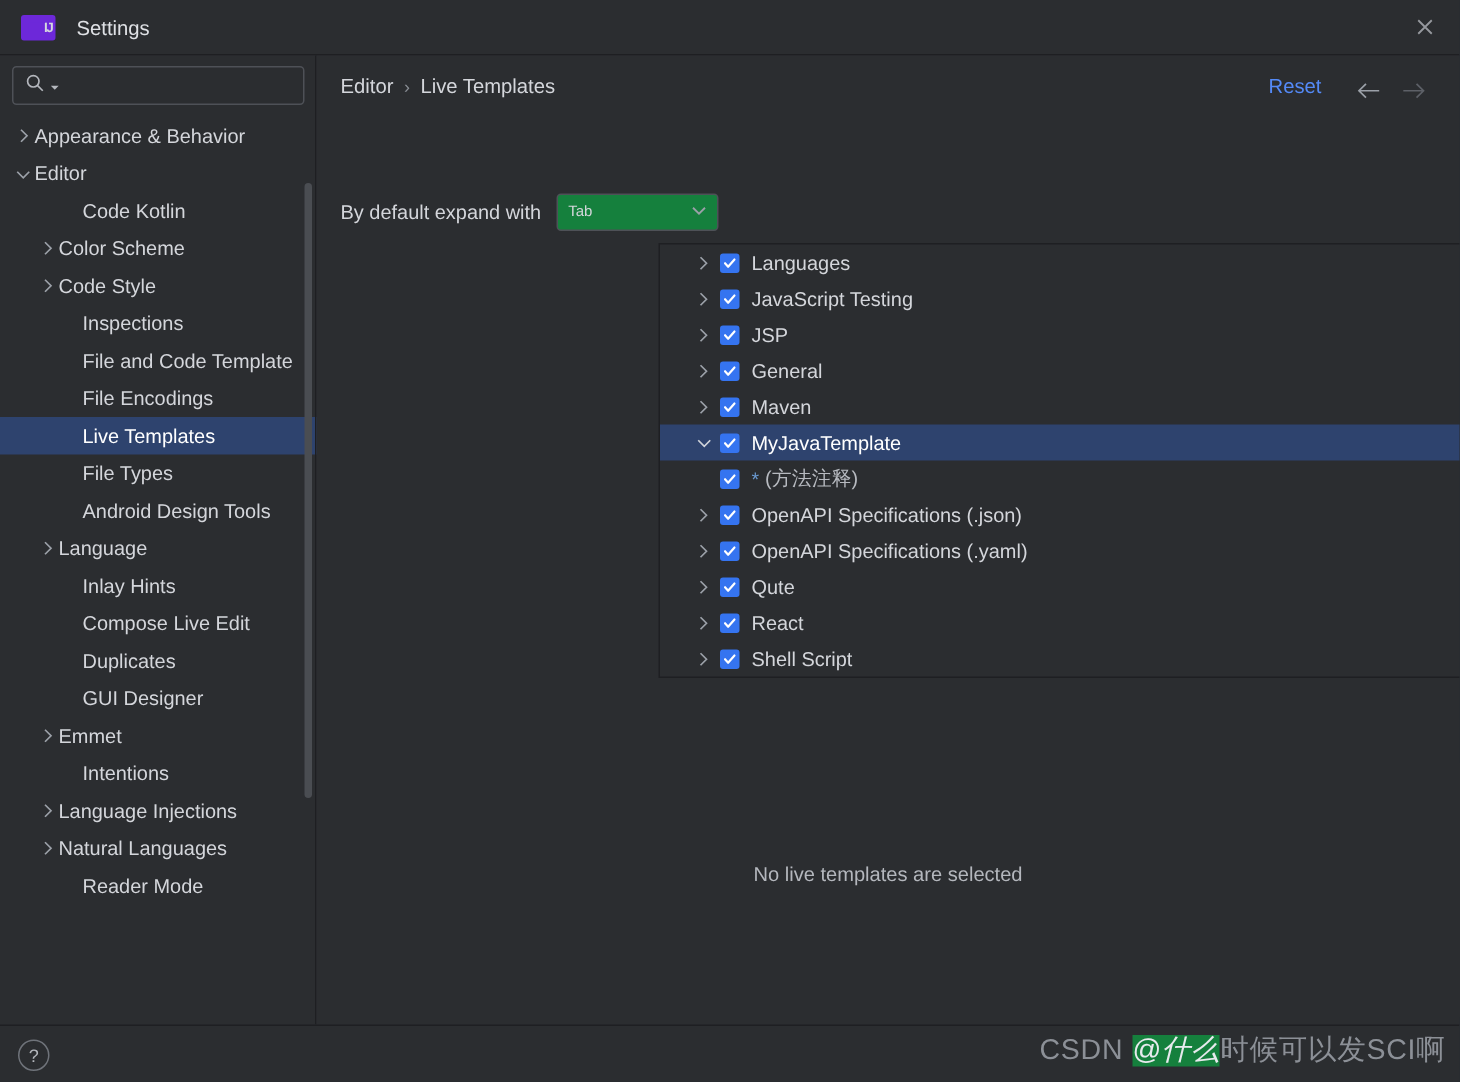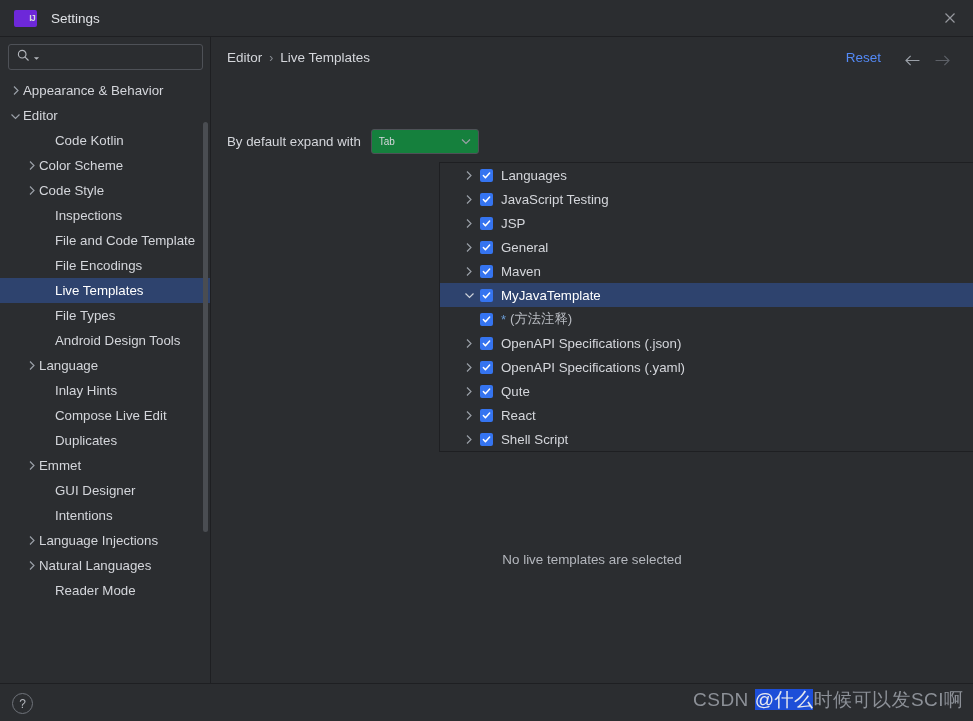--- a/index.html
+++ b/index.html
@@ -146,21 +146,21 @@
     width: 13px; height: 13px; min-width: 13px; border-radius: 2px;
     background: #3574f0; display: flex; align-items: center;
     justify-content: center; margin-right: 8px;
   }
   .llabel { color: #d4d6db; font-size: 13.3px; }
   .lrow.sel .llabel { color: #ffffff; }
   .star { color: #6b9bd2; margin-right: 4px; }
   .cjk { color: #b7bac0; }
 
   .emptymsg {
-    position: absolute; left: 0; right: 0; top: 515px;
+    position: absolute; left: 0; right: 0; top: 538px;
     text-align: center; color: #b4b7bd; font-size: 13.4px;
   }
 
   
   .bottombar {
     position: absolute; left: 0; top: 683px; width: 973px; height: 38px;
     background: #2b2d30; border-top: 1px solid #1e1f22;
   }
   .helpbtn {
     position: absolute; left: 12px; top: 9px; width: 21px; height: 21px;
@@ -168,21 +168,21 @@
     display: flex; align-items: center; justify-content: center;
     color: #b4b7bd; font-size: 12px; cursor: default;
   }
 
   
   .watermark {
     position: absolute; left: 693px; top: 687px;
     font-size: 19px; color: #8c9097; white-space: nowrap;
     pointer-events: none; letter-spacing: .5px;
   }
-  .wm-hl { background: #1d4ed8; color: #e8eaee; }
+  .wm-hl { background: #15803d; color: #e8eaee; font-style: italic; }
   .wm-ghost {
     position: absolute; left: 770px; top: 690px;
     font-size: 15px; color: #5a5e65; white-space: nowrap;
     pointer-events: none;
   }
 </style>
 </head>
 <body>
 
 <div id="app">
@@ -305,34 +305,34 @@
         </div>
         <div class="trow">
           <span class="tarrow" style="margin-left:40px"></span>
           <span class="tlabel">Compose Live Edit</span>
         </div>
         <div class="trow">
           <span class="tarrow" style="margin-left:40px"></span>
           <span class="tlabel">Duplicates</span>
         </div>
         <div class="trow">
+          <span class="tarrow" style="margin-left:40px"></span>
+          <span class="tlabel">GUI Designer</span>
+          <span class="tcfg"><svg width="11" height="10" viewBox="0 0 12 11">
+              <rect x="0.5" y="0.5" width="11" height="10" rx="1" stroke="#9ba0a8" stroke-width="1" fill="none"></rect>
+              <rect x="3" y="3" width="6" height="5" stroke="#9ba0a8" stroke-width="1" fill="none"></rect>
+            </svg></span>
+        </div>
+        <div class="trow">
           <span class="tarrow" style="margin-left:24px">
             <svg width="8" height="11" viewBox="0 0 8 11">
               <path d="M2 1.5 L6 5.5 L2 9.5" stroke="#9ba0a8" stroke-width="1.15" fill="none"></path>
             </svg>
           </span>
           <span class="tlabel">Emmet</span>
-        </div>
-        <div class="trow">
-          <span class="tarrow" style="margin-left:40px"></span>
-          <span class="tlabel">GUI Designer</span>
-          <span class="tcfg"><svg width="11" height="10" viewBox="0 0 12 11">
-              <rect x="0.5" y="0.5" width="11" height="10" rx="1" stroke="#9ba0a8" stroke-width="1" fill="none"></rect>
-              <rect x="3" y="3" width="6" height="5" stroke="#9ba0a8" stroke-width="1" fill="none"></rect>
-            </svg></span>
         </div>
         <div class="trow">
           <span class="tarrow" style="margin-left:40px"></span>
           <span class="tlabel">Intentions</span>
         </div>
         <div class="trow">
           <span class="tarrow" style="margin-left:24px">
             <svg width="8" height="11" viewBox="0 0 8 11">
               <path d="M2 1.5 L6 5.5 L2 9.5" stroke="#9ba0a8" stroke-width="1.15" fill="none"></path>
             </svg>

